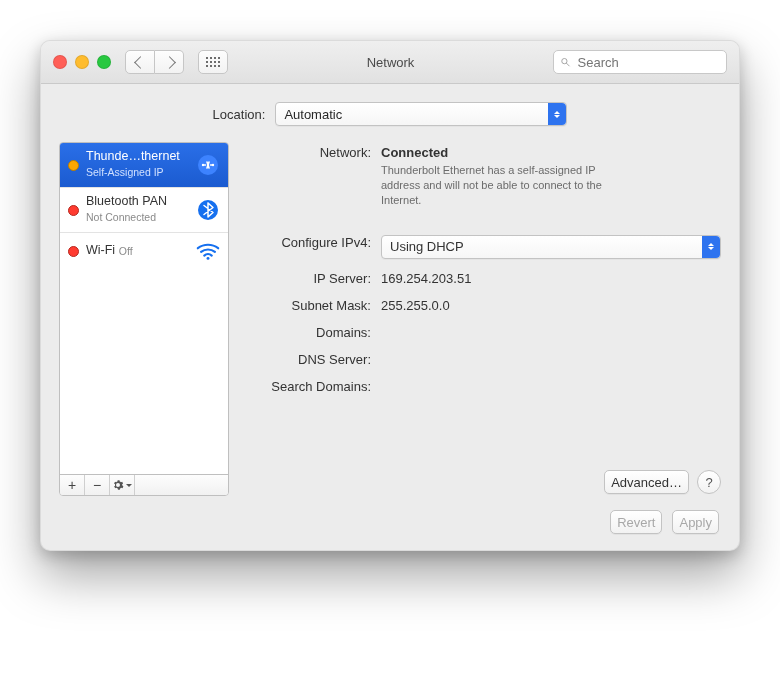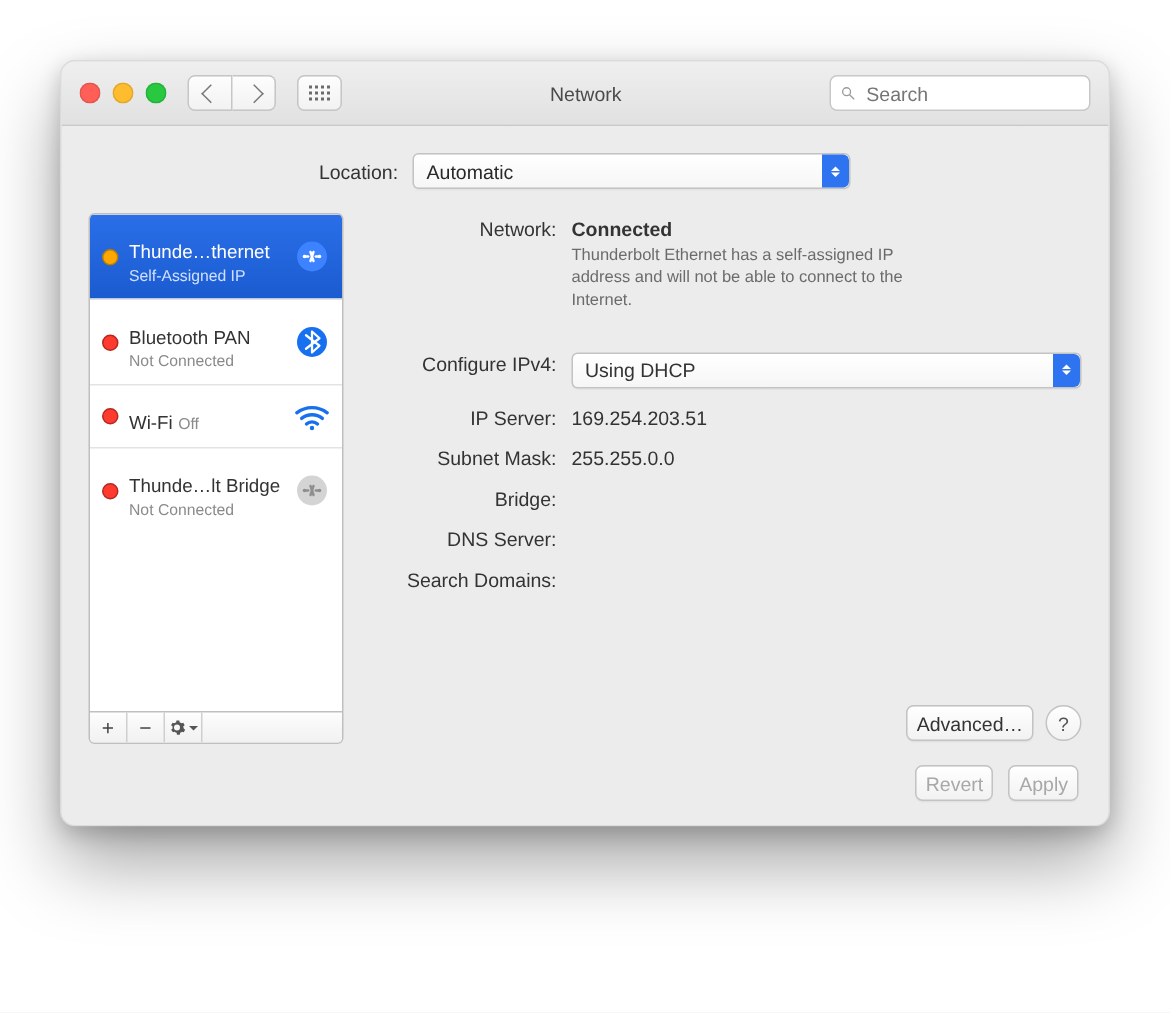--- a/index.html
+++ b/index.html
@@ -86,21 +86,21 @@
   .sidebar{
     width:168px;flex-shrink:0;display:flex;flex-direction:column;
     border:1px solid var(--panel-border);border-radius:4px;background:#fff;overflow:hidden;
   }
   .svc-list{flex:1;overflow:auto;}
   .svc{display:flex;align-items:center;gap:7px;padding:6px 8px 6px 8px;border-bottom:1px solid var(--sidebar-divider);}
   .svc:last-child{border-bottom:none;}
   .dot{width:9px;height:9px;border-radius:50%;flex-shrink:0;}
   .dot.orange{background:#fda700;border:1px solid #bb7d00;}
   .dot.red{background:#ff3b30;border:1px solid #b5281f;}
-  .svc-text{flex:1;min-width:0;margin-top:12px;}
+  .svc-text{flex:1;min-width:0;}
   .svc-name{font-size:12.5px;white-space:nowrap;overflow:hidden;text-overflow:ellipsis;}
   .svc-sub{font-size:10.5px;white-space:nowrap;overflow:hidden;text-overflow:ellipsis;}
   .svc-icon{width:24px;height:24px;display:flex;align-items:center;justify-content:center;flex-shrink:0;}
   .svc.selected{background:linear-gradient(var(--blue-select),var(--blue-select-dark));color:#fff;}
   .svc.selected .svc-sub{color:#cfe0ff;}
   .svc:not(.selected) .svc-name{color:#333;}
   .svc:not(.selected) .svc-sub{color:var(--text-dim);}
   .sidebar-footer{
     height:20px;border-top:1px solid var(--panel-border);background:linear-gradient(#fdfdfd,#f1f1f1);
     display:flex;align-items:center;
@@ -244,40 +244,20 @@
                   <g fill="none" stroke="#1670ef" stroke-width="2.4" stroke-linecap="round">
                     <path d="M2 7a18 18 0 0 1 22 0"></path>
                     <path d="M5.5 11a12 12 0 0 1 15 0"></path>
                     <path d="M9 15a6 6 0 0 1 8 0"></path>
                   </g>
                   <circle cx="13" cy="18" r="1.6" fill="#1670ef"></circle>
                 </svg>
             </span>
           </div>
 
-          <div class="svc">
-            <span class="dot red"></span>
-            <div class="svc-text">
-              <div class="svc-name ellipsis">Thunde…lt Bridge</div>
-              <div class="svc-sub ellipsis">Not Connected</div>
-            </div>
-            <span class="svc-icon">
-              <svg width="24" height="24" viewBox="0 0 24 24">
-                  <circle cx="12" cy="12" r="10" fill="#d4d4d4"></circle>
-                  <g stroke="#8e8e8e" stroke-width="1.6" fill="none" stroke-linecap="round">
-                    <circle cx="7" cy="12" r="1.2" fill="#8e8e8e" stroke="none"></circle>
-                    <circle cx="17" cy="12" r="1.2" fill="#8e8e8e" stroke="none"></circle>
-                    <path d="M7 12h2.5"></path>
-                    <path d="M14.5 12H17"></path>
-                    <path d="M11 9l2 6"></path>
-                    <path d="M13 9l-2 6"></path>
-                  </g>
-                </svg>
-            </span>
-          </div>
 
         </div>
         <div class="sidebar-footer">
           <div class="sf-btn">+</div>
           <div class="sf-btn">−</div>
           <div class="sf-btn gear">
             <svg width="12" height="12" viewBox="0 0 24 24">
                 <path fill="#555" d="M12 8a4 4 0 1 0 0 8 4 4 0 0 0 0-8zm9 4a9 9 0 0 1-.12 1.44l2 1.56-1.92 3.32-2.36-.76a8 8 0 0 1-2.5 1.46l-.36 2.48h-3.84l-.36-2.48a8 8 0 0 1-2.5-1.46l-2.36.76L4.12 15l2-1.56A9 9 0 0 1 6 12a9 9 0 0 1 .12-1.44l-2-1.56L6.04 5.68l2.36.76a8 8 0 0 1 2.5-1.46L11.26 2.5h3.84l.36 2.48a8 8 0 0 1 2.5 1.46l2.36-.76 1.92 3.32-2 1.56c.08.47.12.95.12 1.44z"></path>
               </svg>
           </div>
@@ -303,21 +283,21 @@
               <span class="caps"></span>
             </div>
           </div>
 
           <div class="k">IP Server:</div>
           <div class="v">169.254.203.51</div>
 
           <div class="k">Subnet Mask:</div>
           <div class="v">255.255.0.0</div>
 
-          <div class="k">Bridge:</div>
+          <div class="k">Domains:</div>
           <div class="v"></div>
 
           <div class="k">DNS Server:</div>
           <div class="v"></div>
 
           <div class="k">Search Domains:</div>
           <div class="v"></div>
         </div>
 
         <div class="detail-footer">

